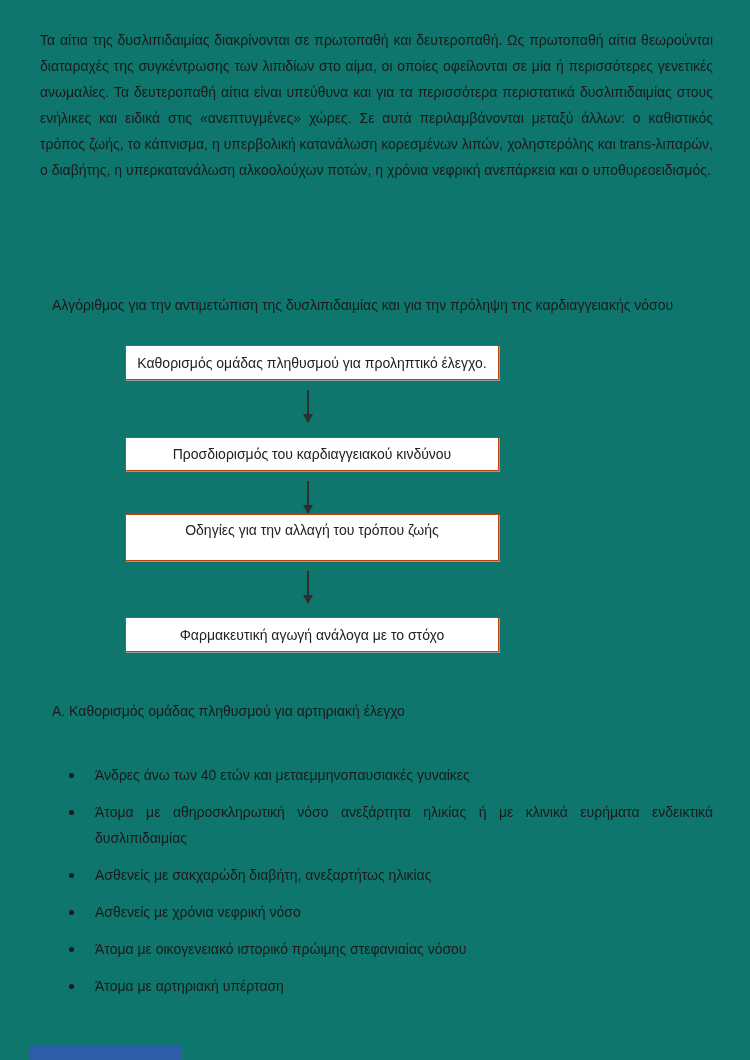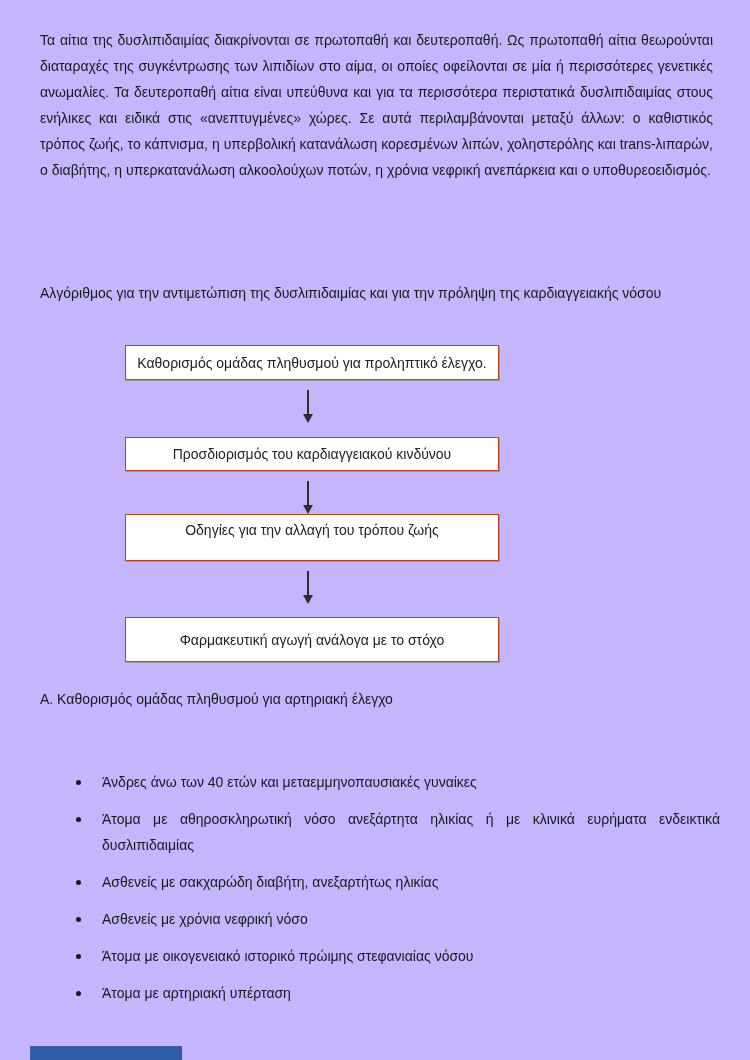--- a/index.html
+++ b/index.html
@@ -1,66 +1,66 @@
 <!DOCTYPE html>
 <html><head>
 <meta charset="utf-8">
 <style>
   html,body{margin:0;padding:0;background:#ffffff;}
   .page{
     position:relative;
     width:750px;height:1060px;
-    background:#c4b5fd;
+    background:#0f766e;
     font-family:"Liberation Sans",sans-serif;
     color:#1a1a1a;
     overflow:hidden;
   }
   .para{
     position:absolute;left:40px;top:27px;width:673px;margin:0;
     font-size:14px;line-height:26px;text-align:justify;
   }
   .line-heading{
-    position:absolute;left:40px;width:673px;margin:0;
+    position:absolute;left:40px;width:673px;margin:12px;
     font-size:14px;line-height:20px;font-weight:normal;
   }
   #alg-heading{top:283px;}
   #section-a-heading{top:689px;}
 
   
   .fc-box{
     position:absolute;left:125px;width:374px;box-sizing:border-box;
     border:1px solid #c2410c;
     box-shadow:1px 1px 0 #9a9a9a;
     display:flex;align-items:center;justify-content:center;
     font-size:14px;color:#222222;background:#ffffff;
     text-align:center;
   }
   #fc-box-1{top:345px;height:35px;}
   #fc-box-2{top:437px;height:34px;}
   #fc-box-3{top:514px;height:47px;align-items:flex-start;padding-top:7px;}
-  #fc-box-4{top:617px;height:45px;align-items:center;}
+  #fc-box-4{top:617px;height:35px;align-items:center;}
 
   .fc-arrow{
     position:absolute;left:302px;width:12px;
     display:flex;flex-direction:column;align-items:center;
   }
   .fc-arrow .shaft{width:2px;flex:1;background:#2e2e2e;}
   .fc-arrow .head{
     width:0;height:0;
     border-left:5px solid transparent;border-right:5px solid transparent;
     border-top:9px solid #2e2e2e;
   }
   #fc-arrow-1{top:390px;height:33px;}
   #fc-arrow-2{top:481px;height:33px;}
   #fc-arrow-3{top:571px;height:33px;}
 
   
   .criteria{
     position:absolute;left:40px;top:762px;width:673px;
-    margin:7px;padding:0;list-style:none;
+    margin:0;padding:0;list-style:none;
   }
   .criteria li{
     position:relative;padding-left:55px;margin:0 0 11px 0;
     font-size:14px;line-height:26px;text-align:justify;
   }
   .criteria li .dot{
     position:absolute;left:29px;top:11px;width:5px;height:5px;
     border-radius:50%;background:#1a1a1a;
   }
 

